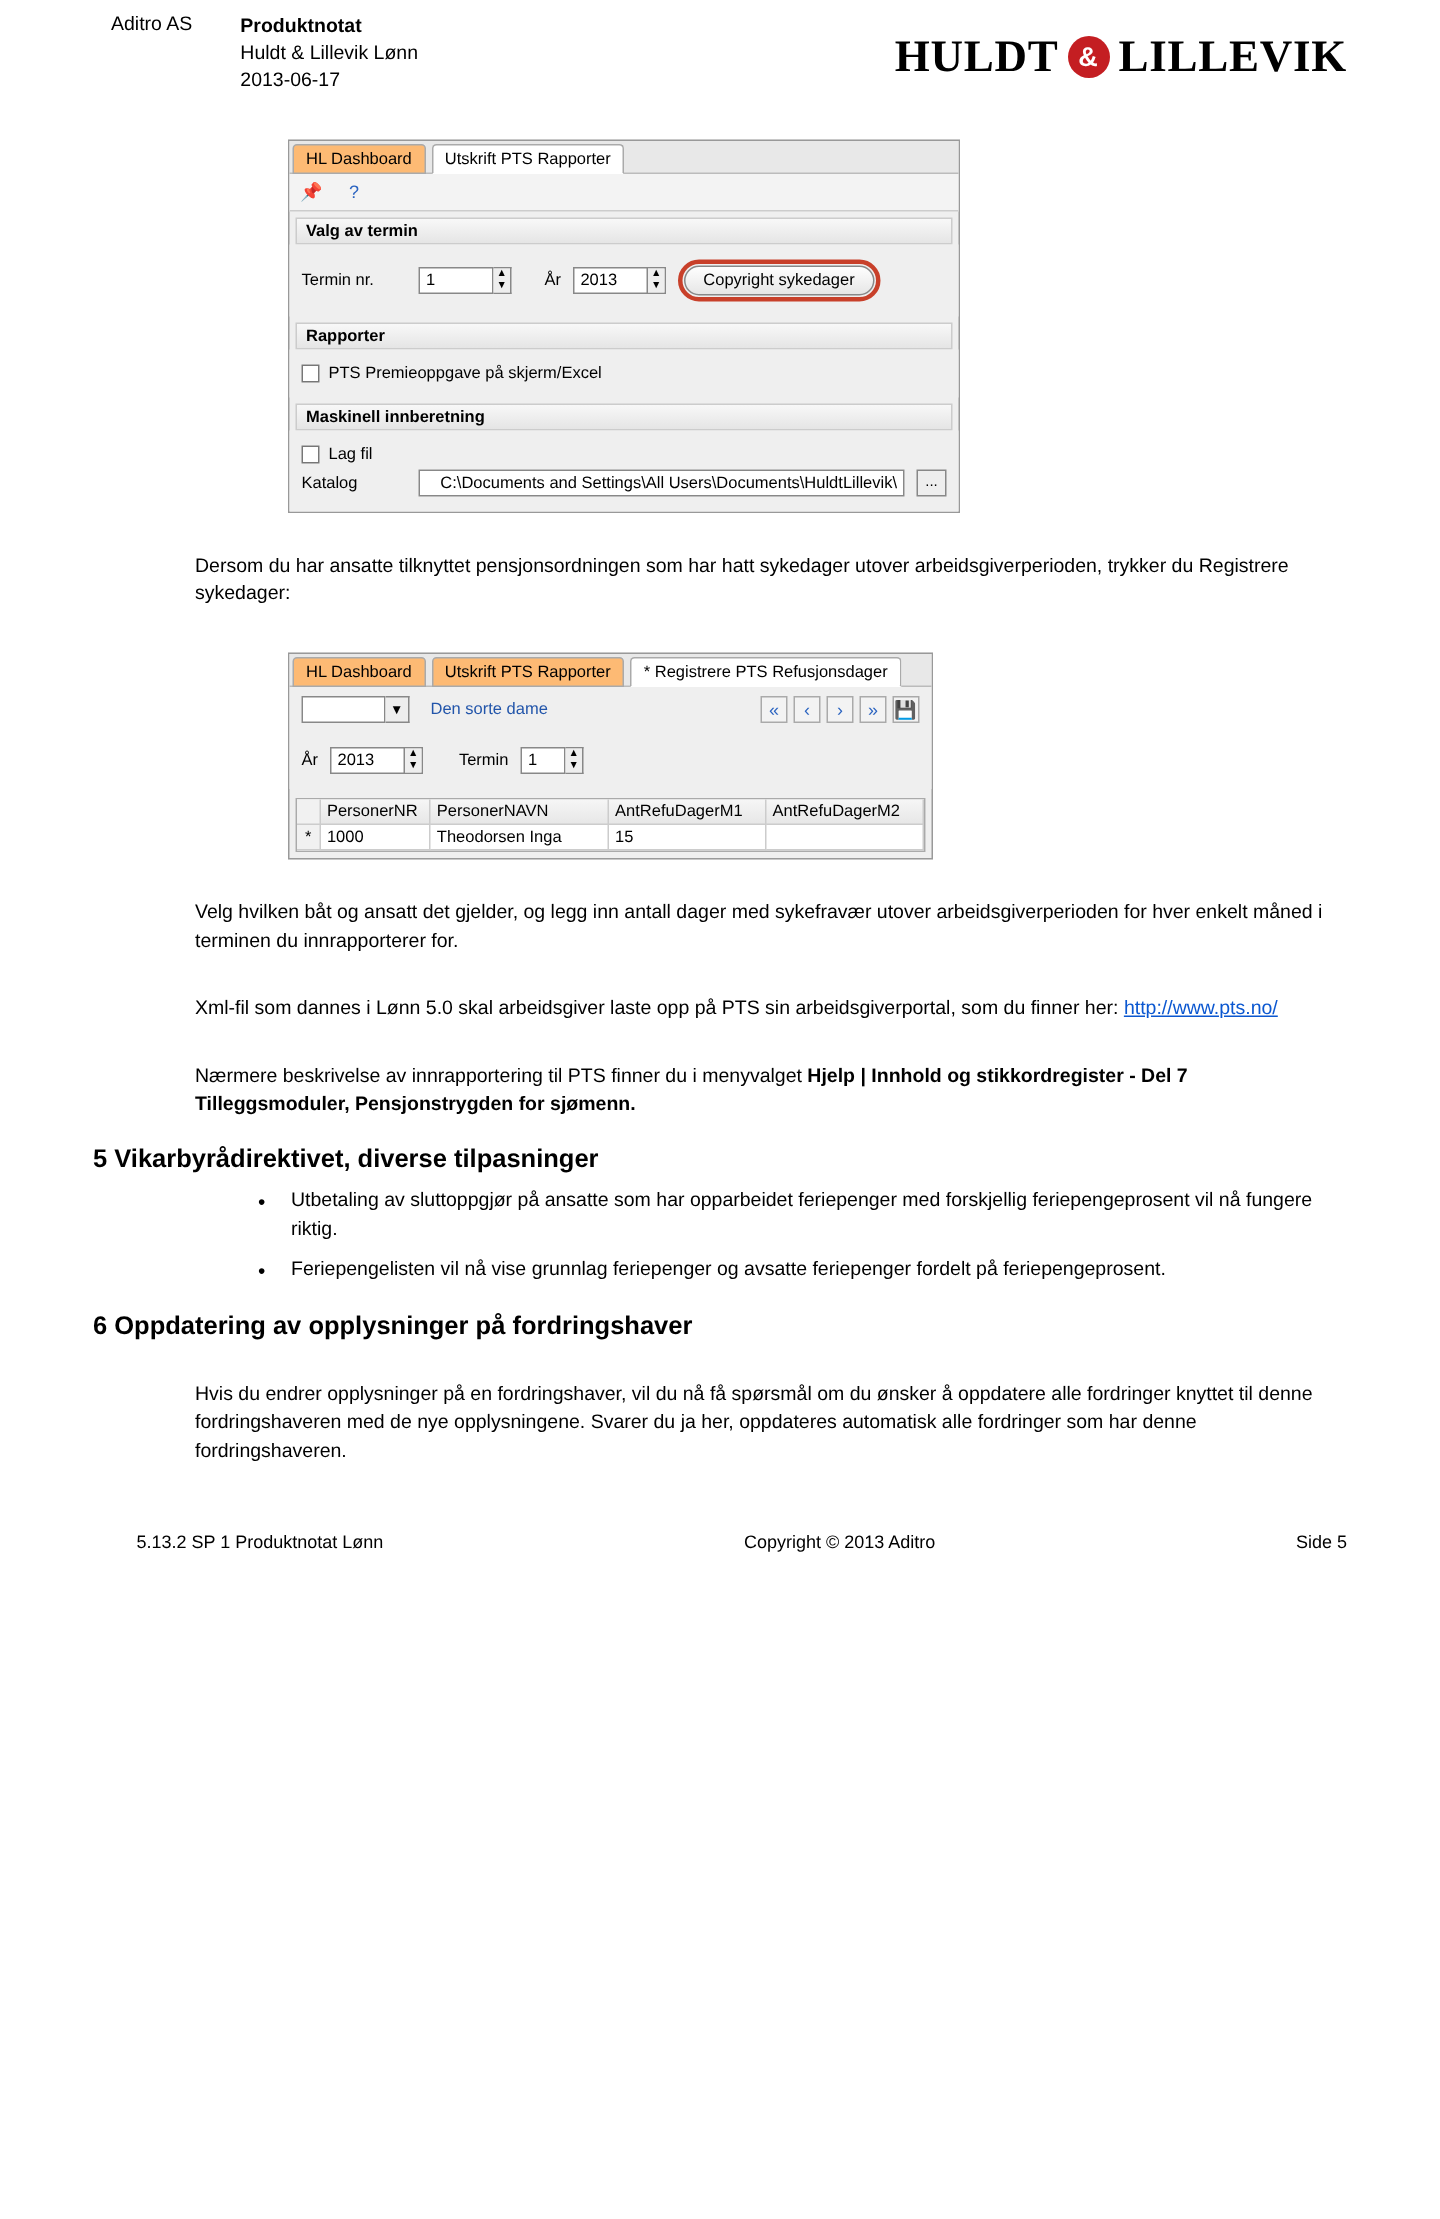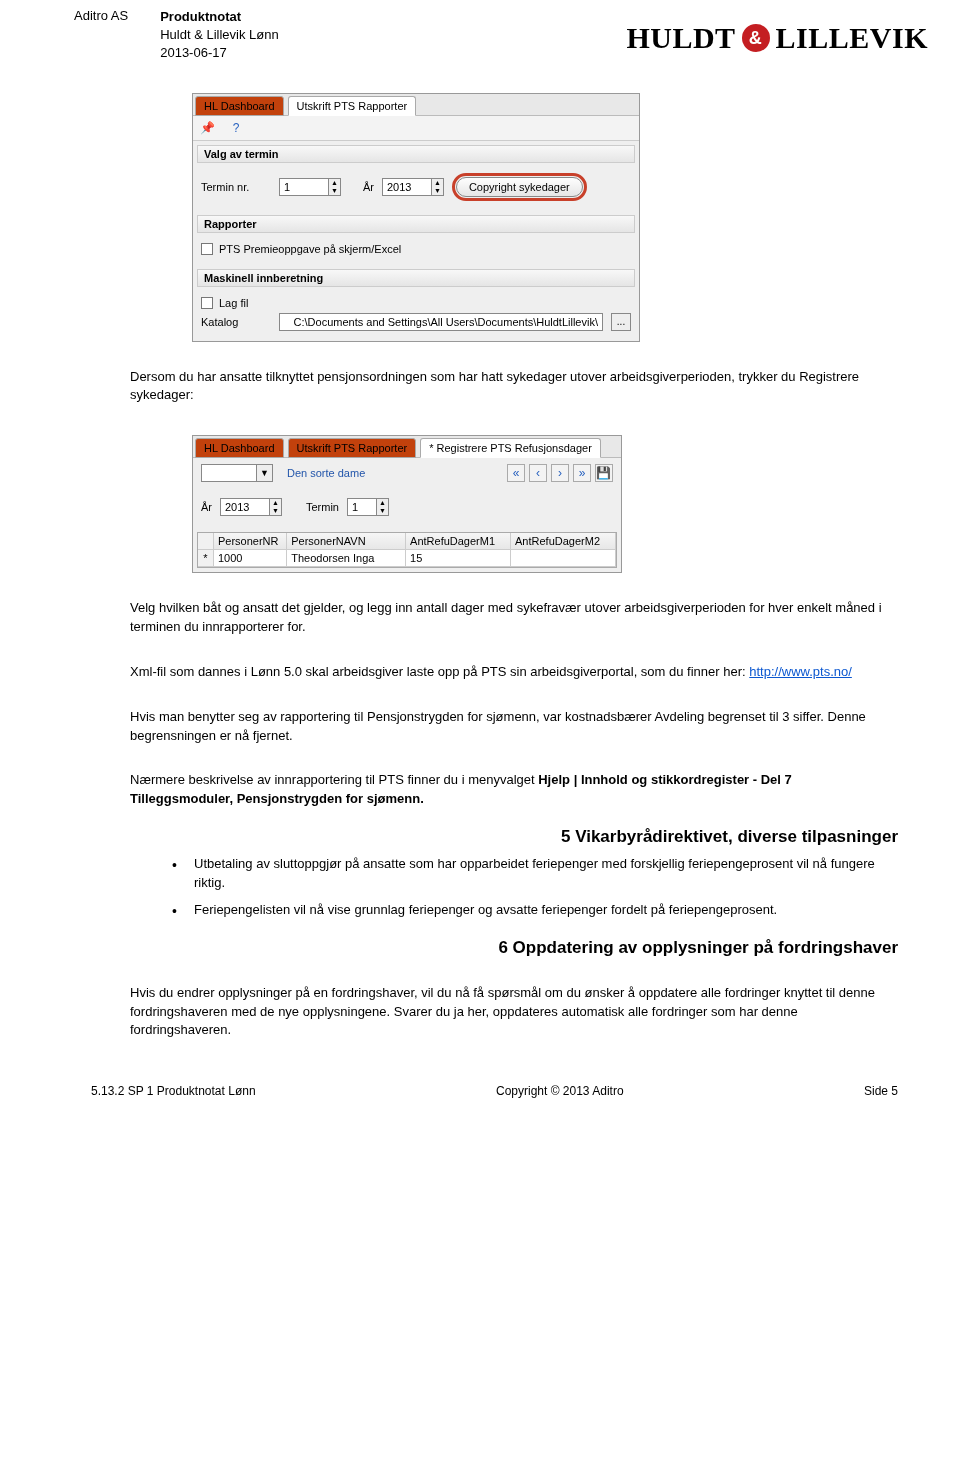--- a/index.html
+++ b/index.html
@@ -8,21 +8,21 @@
     font-family: Verdana, Geneva, sans-serif;
     font-size: 13px;
     color: #000;
     background: #fff;
     position: relative;
     padding-bottom: 60px;
   }
   .header {
     display: flex;
     justify-content: space-between;
-    padding: 8px 32px 0 74px;
+    padding: 8px 62px 0 74px;
   }
   .header-left { display:flex; gap: 32px; }
   .company-col { font-size: 13px; }
   .doc-col { font-size: 13px; line-height: 1.4; }
   .doc-title { font-weight: bold; }
   .logo {
     font-family: Georgia, 'Times New Roman', serif;
     font-size: 30px; font-weight: bold; color:#000; letter-spacing:0.5px;
     display:flex; align-items:center; gap:6px; padding-top:6px;
   }
@@ -32,21 +32,21 @@
     font-size:18px; font-weight:bold; font-family: Verdana, sans-serif;
   }
   
   .shot {
     border:1px solid #999; background:#efefef; margin:30px 0 12px 130px;
     font-family: Tahoma, sans-serif; font-size:11px; color:#000;
   }
   .shot1 { width:448px; }
   .tabs { display:flex; background:#e8e8e8; border-bottom:1px solid #bbb; }
   .tab {
-    padding:3px 8px; border:1px solid #aaa; background:#c2410c; margin:2px 2px -1px 2px;
+    padding:3px 8px; border:1px solid #aaa; background:#fdba74; margin:2px 2px -1px 2px;
     border-radius:3px 3px 0 0; display:flex; align-items:center; gap:4px;
   }
   .tab.active{ background:#fff; border-bottom:1px solid #fff;}
   .section-hdr{ background:linear-gradient(#f8f8f8,#e5e5e5); border:1px solid #ccc; padding:2px 6px; font-weight:bold; margin:4px 4px 0 4px;}
   .panel{ padding:6px 8px; background:#efefef; }
   .row{ display:flex; align-items:center; gap:8px; margin:4px 0;}
   .label{ width:70px;}
   .spin { display:flex; align-items:center; }
   .spin input{ width:50px; height:18px; border:1px solid #888; padding:1px 4px; font-size:11px;}
   .spin .btns{ display:flex; flex-direction:column; border:1px solid #888; border-left:0;}
@@ -75,21 +75,21 @@
   .grid{ margin:6px 4px 4px 4px; background:#fff; border:1px solid #aaa;}
   .grid-h, .grid-r{ display:flex;}
   .grid-h > div, .grid-r > div{ padding:2px 4px; border-right:1px solid #ccc; border-bottom:1px solid #ccc; font-size:11px;}
   .grid-h{ background:linear-gradient(#f6f6f6,#e6e6e6); font-weight:normal;}
   .c1{width:74px;} .c2{width:120px;} .c3{width:106px;} .c4{width:106px;}
   .star{ width:16px; text-align:center; background:#f1f1f1; }
   
   .content{ padding:0 62px; }
   .para{ margin:26px 0 10px 68px; line-height:1.45; color:#000;}
   .para a{ color:#0b57d0; text-decoration:underline;}
-  h2.num{ font-size:17px; font-weight:bold; margin:18px 0 6px 0;text-align:right;}
+  h2.num{ font-size:17px; font-weight:bold; margin:18px 0 6px 0;}
   ul.bul{ margin:8px 0 8px 110px; list-style:none;}
   ul.bul li{ position:relative; padding-left:22px; margin:8px 0; line-height:1.45;}
   ul.bul li::before{ content:"•"; position:absolute; left:0; top:0; font-size:14px;}
   .footer{
     position:absolute; bottom:12px; left:17px; right:0;
     display:flex; justify-content:space-between; padding:0 62px 0 74px;
     font-size:12px;
   }
 </style>
 </head>
@@ -224,21 +224,20 @@
       <div class="c3">15</div>
       <div class="c4"></div>
     </div>
   </div>
 </div>
 
 <p class="para">Velg hvilken båt og ansatt det gjelder, og legg inn antall dager med sykefravær utover arbeidsgiverperioden for hver enkelt måned i terminen du innrapporterer for.</p>
 <p class="para">
   <span>Xml-fil som dannes i Lønn 5.0 skal arbeidsgiver laste opp på PTS sin arbeidsgiverportal, som du finner her: </span><a href="#">http://www.pts.no/</a>
 </p>
-<p class="para">Hvis man benytter seg av rapportering til Pensjonstrygden for sjømenn, var kostnadsbærer Avdeling begrenset til 3 siffer. Denne begrensningen er nå fjernet.</p>
 <p class="para">
   <span>Nærmere beskrivelse av innrapportering til PTS finner du i menyvalget </span><b>Hjelp | Innhold og stikkordregister - Del 7 Tilleggsmoduler, Pensjonstrygden for sjømenn.</b>
 </p>
 
 <h2 class="num">5 Vikarbyrådirektivet, diverse tilpasninger</h2>
 <ul class="bul">
   <li>Utbetaling av sluttoppgjør på ansatte som har opparbeidet feriepenger med forskjellig feriepengeprosent vil nå fungere riktig.</li>
   <li>Feriepengelisten vil nå vise grunnlag feriepenger og avsatte feriepenger fordelt på feriepengeprosent.</li>
 </ul>
 

